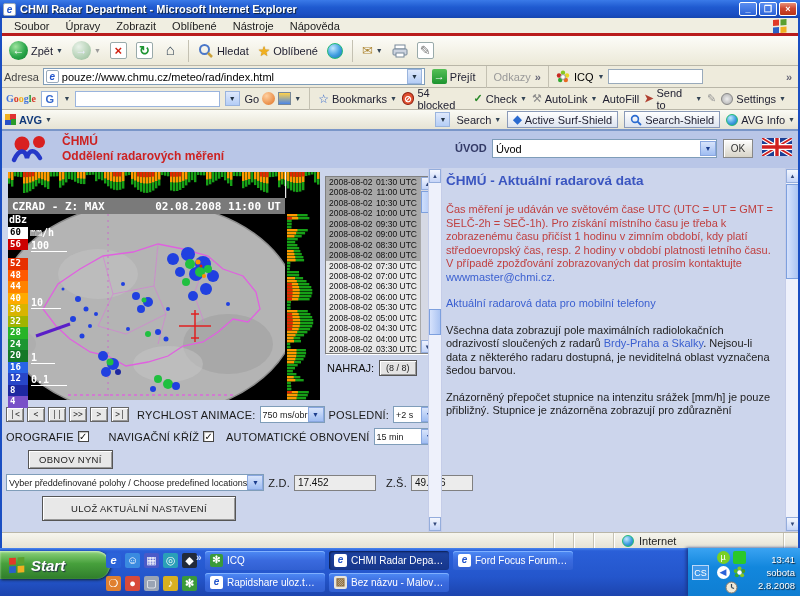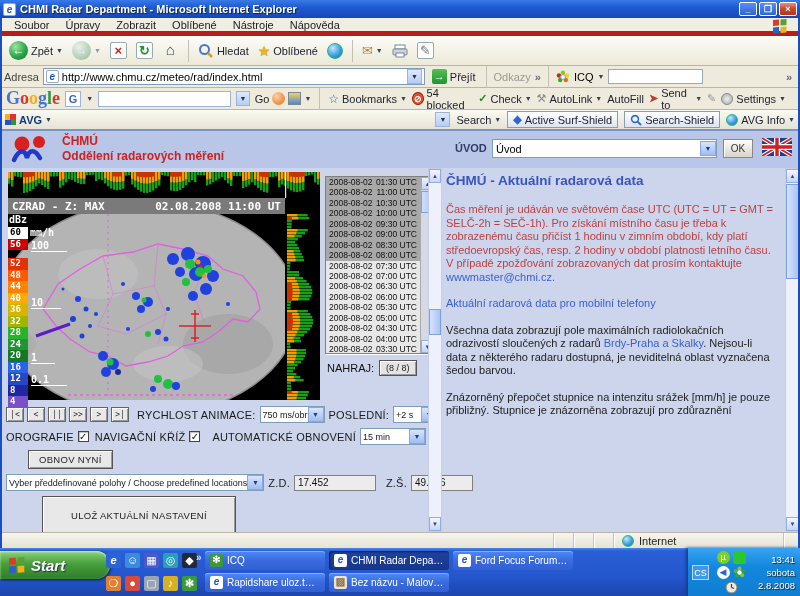--- a/index.html
+++ b/index.html
@@ -12,21 +12,21 @@
     display:flex; align-items:center; padding:0 3px; color:#fff; }
   .tb-appicon { width:13px; height:13px; background:#fff; border:1px solid #9ab; border-radius:2px;
     color:#2255cc; font-weight:bold; font-style:italic; font-size:10px; line-height:11px; text-align:center; margin-right:4px; }
   #title-text { font-weight:bold; font-size:11px; text-shadow:1px 1px 1px #123; flex:1; white-space:nowrap; overflow:hidden; }
   .win-btn { width:18px; height:14px; margin-left:2px; border:1px solid #fff; border-radius:2px;
     font-size:9px; line-height:12px; text-align:center; color:#fff; font-weight:bold;
     background:linear-gradient(#5b8ef0,#2c64d8); }
   .win-btn.close { background:linear-gradient(#e8927a,#cf4830 45%,#b83418); }
 
   #menubar { position:absolute; left:0; top:18px; width:800px; height:18px; background:#f0eee1;
-    border-bottom:5px solid #b91c1c; display:flex; align-items:center; padding-left:6px; }
+    border-bottom:3px solid #b91c1c; display:flex; align-items:center; padding-left:6px; }
   .menu-item { padding:2px 8px; color:#222; }
   #menu-winlogo { position:absolute; right:12px; top:1px; }
 
   #toolbar { position:absolute; left:0; top:36px; width:800px; height:30px;
     background:linear-gradient(#fcfcf8,#ece9d8); border-bottom:1px solid #b9b6a8;
     display:flex; align-items:center; gap:3px; padding-left:6px; }
   .tbtn { display:flex; align-items:center; gap:3px; padding:1px 3px; color:#223; }
   .cicon { width:19px; height:19px; border-radius:50%; color:#fff; font-weight:bold; text-align:center; line-height:18px; font-size:12px; }
   .cicon.back { background:radial-gradient(circle at 35% 30%,#9fe49f,#2aa64a 55%,#0e7a2c); }
   .cicon.fwd  { background:radial-gradient(circle at 35% 30%,#e9f2e9,#b9d4ba 55%,#93b897); color:#eef; }
@@ -46,21 +46,21 @@
   .ddbtn { width:15px; height:15px; margin-left:auto; background:linear-gradient(#dfe9fb,#b4cdf6);
     border:1px solid #9ab4dd; text-align:center; font-size:7px; line-height:14px; color:#234; }
   .go-icon { width:15px; height:15px; border-radius:2px; background:linear-gradient(#55c055,#1d9430);
     color:#fff; text-align:center; line-height:14px; font-weight:bold; }
   .gray { color:#999; }
   .chev { color:#667; font-weight:bold; }
   .mini-input { width:95px; height:15px; background:#fff; border:1px solid #9ab; }
 
   #googlebar { position:absolute; left:0; top:88px; width:800px; height:22px; background:#eeebdc;
     border-bottom:1px solid #b9b6a8; display:flex; align-items:center; gap:5px; padding:0 6px; }
-  .glogo { font-weight:bold; font-size:18px; font-family:"Liberation Serif",serif; }
+  .glogo { font-weight:bold; font-size:10px; font-family:"Liberation Serif",serif; }
   .gbox { width:18px; height:16px; background:#fff; border:1px solid #9ab4dd; color:#3366cc;
     font-weight:bold; text-align:center; line-height:15px; }
   #g-input { width:150px; height:16px; background:#fff; border:1px solid #9ab4dd; }
   .tool-label { color:#223; display:flex; align-items:center; gap:3px; }
   .ico-star-o { color:#3366cc; font-size:12px; }
   .ico-block { width:13px; height:13px; border-radius:50%; background:#e05030; border:1px solid #902010;
     color:#fff; font-size:9px; line-height:12px; text-align:center; font-weight:bold; }
   .ico-orange { width:13px; height:13px; border-radius:50%; background:radial-gradient(circle at 35% 30%,#ffd0a0,#e07020); }
   .ico-blue { width:13px; height:13px; background:linear-gradient(#ffd24a,#4a86e8); border:1px solid #789; }
   .ico-check { color:#2a8a2a; font-weight:bold; font-size:11px; }
@@ -289,21 +289,21 @@
   </div>
   <div class="tbtn">
     <span class="gicon page" style="color:#777;">✎</span>
   </div>
 </div>
 
 <div id="addrbar">
   <span id="addr-label">Adresa</span>
   <div id="addr-input">
     <span class="tb-appicon">e</span>
-    <span id="addr-url">http://www.chmu.cz/meteo/rad/index.html</span>
+    <span id="addr-url">pouze://www.chmu.cz/meteo/rad/index.html</span>
     <span class="ddbtn">▼</span>
   </div>
   <div class="tbtn">
     <span class="go-icon">→</span>
     <span>Přejít</span>
   </div>
   <div class="sep"></div>
   <span class="gray">Odkazy</span>
   <span class="chev">»</span>
   <div class="sep"></div>
@@ -942,21 +942,21 @@
       </div>
       <span class="ctl-label">POSLEDNÍ:</span>
       <div class="ctl-select" style="width:62px;">
         <span>+2 s</span>
         <span class="xp-arrow">▼</span>
       </div>
     </div>
     <div class="ctl-row">
       <span class="ctl-label">OROGRAFIE</span>
       <span class="cb" id="cb-oro">✓</span>
-      <span class="ctl-label" style="margin-left:2px;text-align:right;">NAVIGAČNÍ KŘÍŽ</span>
+      <span class="ctl-label" style="margin-left:16px;text-align:right;">NAVIGAČNÍ KŘÍŽ</span>
       <span class="cb" id="cb-nav">✓</span>
       <span class="ctl-label" style="margin-left:8px;">AUTOMATICKÉ OBNOVENÍ</span>
       <div class="ctl-select" style="width:66px;">
         <span>15 min</span>
         <span class="xp-arrow">▼</span>
       </div>
     </div>
     <div class="ctl-row" style="margin-left:22px;">
       <span class="ctl-btn">OBNOV NYNÍ</span>
     </div>
@@ -964,21 +964,21 @@
       <div class="ctl-select" style="width:262px;">
         <span style="overflow:hidden;white-space:nowrap;">Vyber předdefinované polohy / Choose predefined locations</span>
         <span class="xp-arrow">▼</span>
       </div>
       <span class="ctl-label">Z.D.</span>
       <input class="ctl-input" style="width: 82px;" value="17.452">
       <span class="ctl-label" style="margin-left:6px;">Z.Š.</span>
       <input class="ctl-input" style="width: 62px;" value="49.456">
     </div>
     <div class="ctl-row" style="margin-left:36px;">
-      <span class="ctl-btn" style="padding:13px 28px;">ULOŽ AKTUÁLNÍ NASTAVENÍ</span>
+      <span class="ctl-btn" style="padding:6px 28px;">ULOŽ AKTUÁLNÍ NASTAVENÍ</span>
     </div>
   </div>
 
   <div id="article">
     <h1>ČHMÚ - Aktuální radarová data</h1>
     <p class="red-text"><span>Čas měření je udáván ve světovém čase UTC (UTC = UT = GMT = SELČ-2h = SEČ-1h). Pro získání místního času je třeba k zobrazenému času přičíst 1 hodinu v zimním období, kdy platí středoevropský čas, resp. 2 hodiny v období platnosti letního času. V případě zpožďování zobrazovaných dat prosím kontaktujte</span>
       <span class="lnk">wwwmaster@chmi.cz.</span></p>
     <p><span class="lnk">Aktuální radarová data pro mobilní telefony</span></p>
     <p class="black-text"><span>Všechna data zobrazují pole maximálních radiolokačních odrazivostí sloučených z radarů </span><span class="lnk">Brdy-Praha a Skalky</span><span>. Nejsou-li data z některého radaru dostupná, je neviditelná oblast vyznačena šedou barvou.</span></p>
     <p class="black-text">Znázorněný přepočet stupnice na intenzitu srážek [mm/h] je pouze přibližný. Stupnice je znázorněna zobrazují pro zdůraznění</p>

